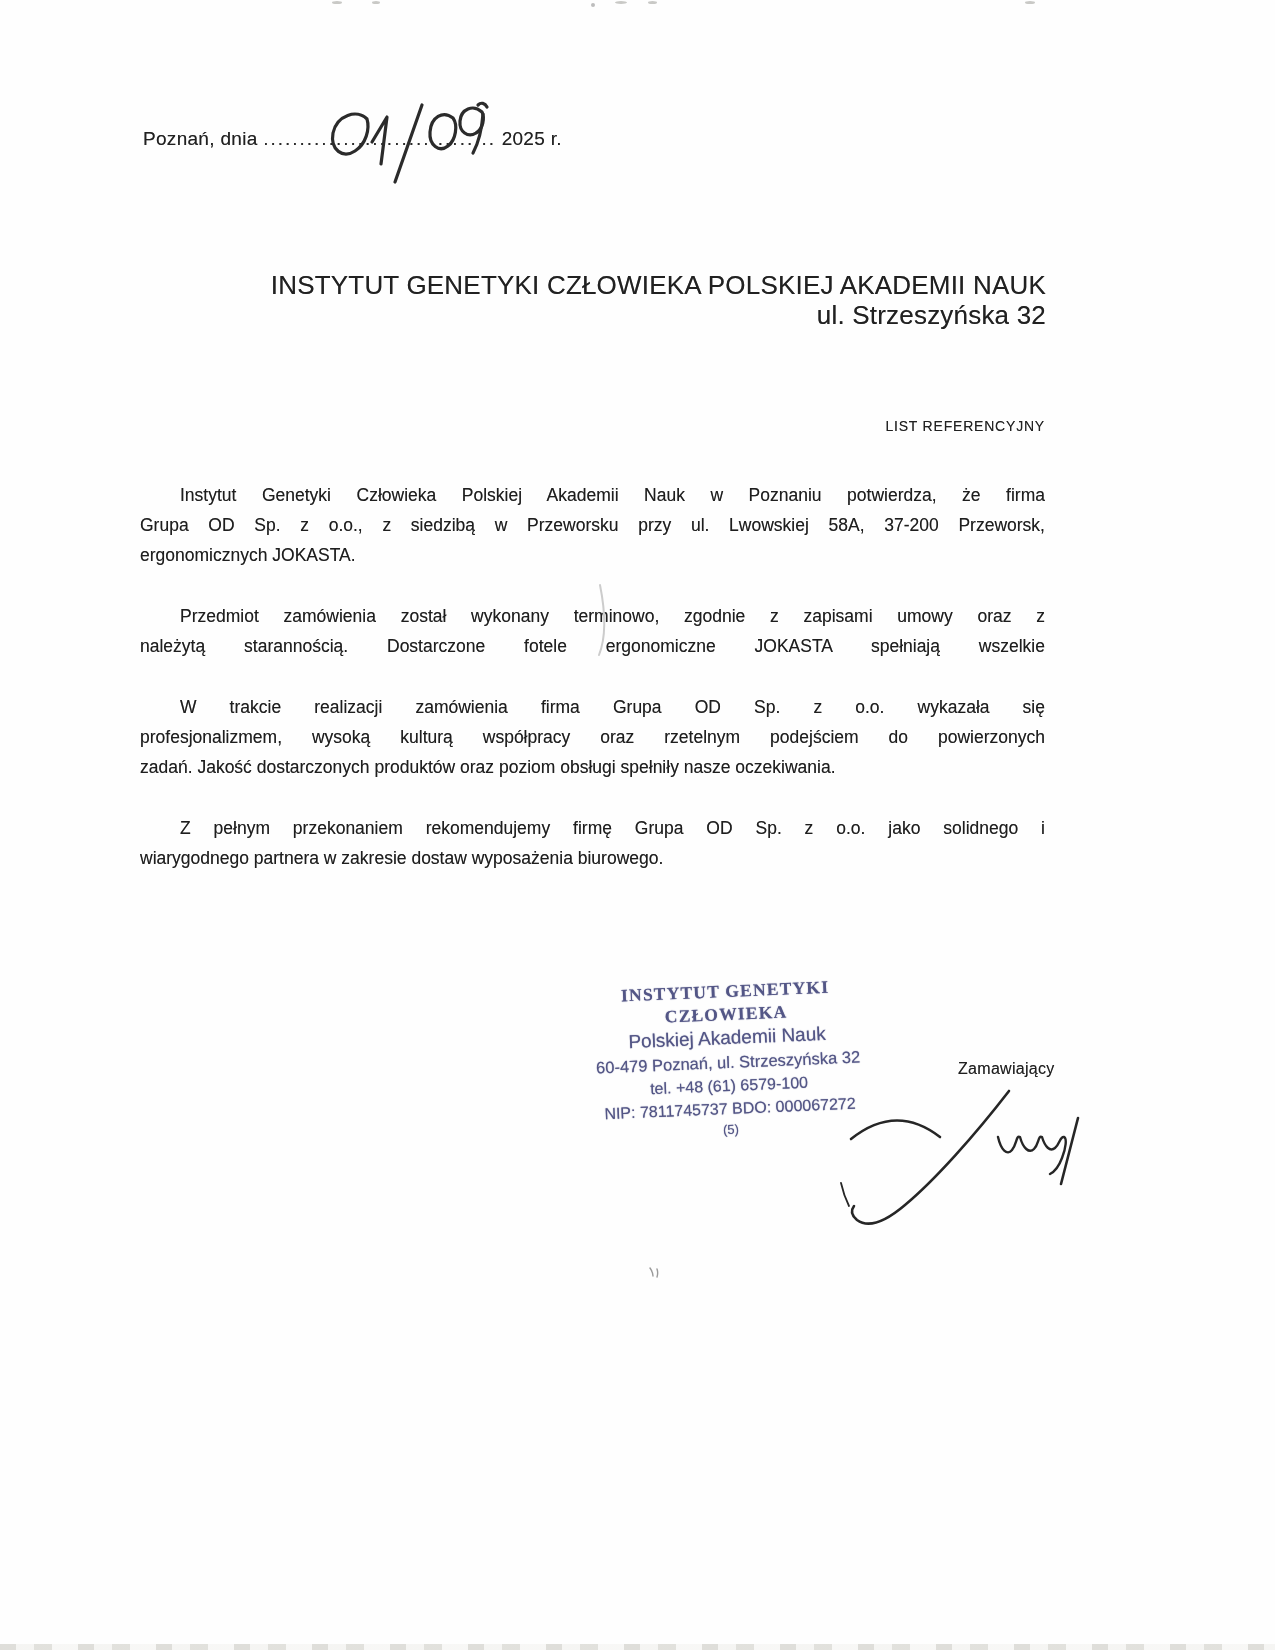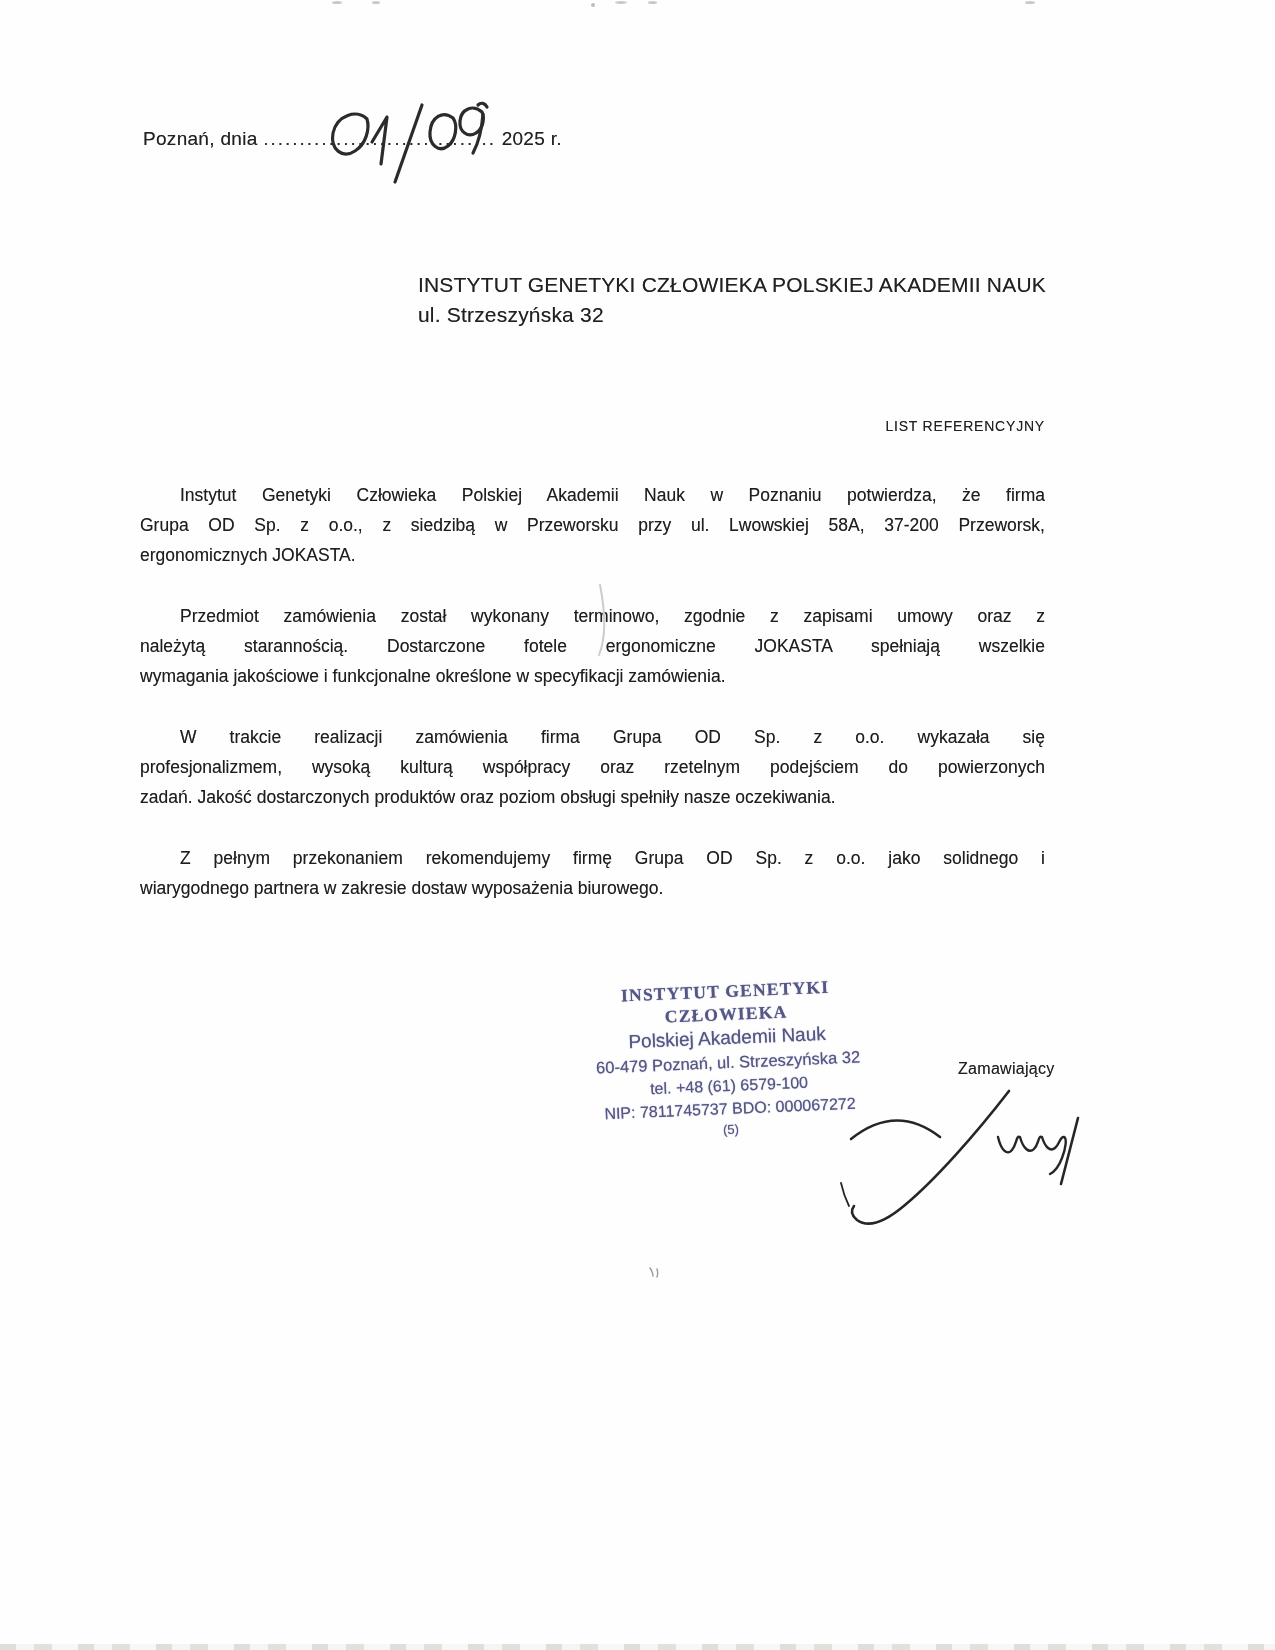--- a/index.html
+++ b/index.html
@@ -17,21 +17,21 @@
   .dateline{
     position:absolute;left:143px;top:128px;
     font-size:19px;letter-spacing:.3px;white-space:nowrap;
   }
   .dateline .dots{letter-spacing:2px;color:#2a2a2a;}
   .hw-date{position:absolute;left:315px;top:92px;pointer-events:none;}
 
   
   .recipient{
     position:absolute;right:229px;top:270px;
-    font-size:21px;line-height:30px;letter-spacing:.2px;
+    text-align:right;font-size:26px;line-height:30px;letter-spacing:.2px;
   }
 
   
   .title{
     position:absolute;left:140px;top:418px;width:905px;
     text-align:right;font-size:14px;letter-spacing:.8px;
   }
 
   
   .bodytext{
@@ -109,21 +109,20 @@
 
   <div class="bodytext scan-text">
     <p>
       <span class="line just ind" style="display:block">Instytut Genetyki Człowieka Polskiej Akademii Nauk w Poznaniu potwierdza, że firma</span>
       <span class="line just" style="display:block">Grupa OD Sp. z o.o., z siedzibą w Przeworsku przy ul. Lwowskiej 58A, 37-200 Przeworsk,</span>
       <span class="line" style="display:block">ergonomicznych JOKASTA.</span>
     </p>
     <p>
       <span class="line just ind" style="display:block">Przedmiot zamówienia został wykonany terminowo, zgodnie z zapisami umowy oraz z</span>
       <span class="line just" style="display:block">należytą starannością. Dostarczone fotele ergonomiczne JOKASTA spełniają wszelkie</span>
-      <span class="line" style="display:block">wymagania jakościowe i funkcjonalne określone w specyfikacji zamówienia.</span>
     </p>
     <p>
       <span class="line just ind" style="display:block">W trakcie realizacji zamówienia firma Grupa OD Sp. z o.o. wykazała się</span>
       <span class="line just" style="display:block">profesjonalizmem, wysoką kulturą współpracy oraz rzetelnym podejściem do powierzonych</span>
       <span class="line" style="display:block">zadań. Jakość dostarczonych produktów oraz poziom obsługi spełniły nasze oczekiwania.</span>
     </p>
     <p>
       <span class="line just ind" style="display:block">Z pełnym przekonaniem rekomendujemy firmę Grupa OD Sp. z o.o. jako solidnego i</span>
       <span class="line" style="display:block">wiarygodnego partnera w zakresie dostaw wyposażenia biurowego.</span>
     </p>

